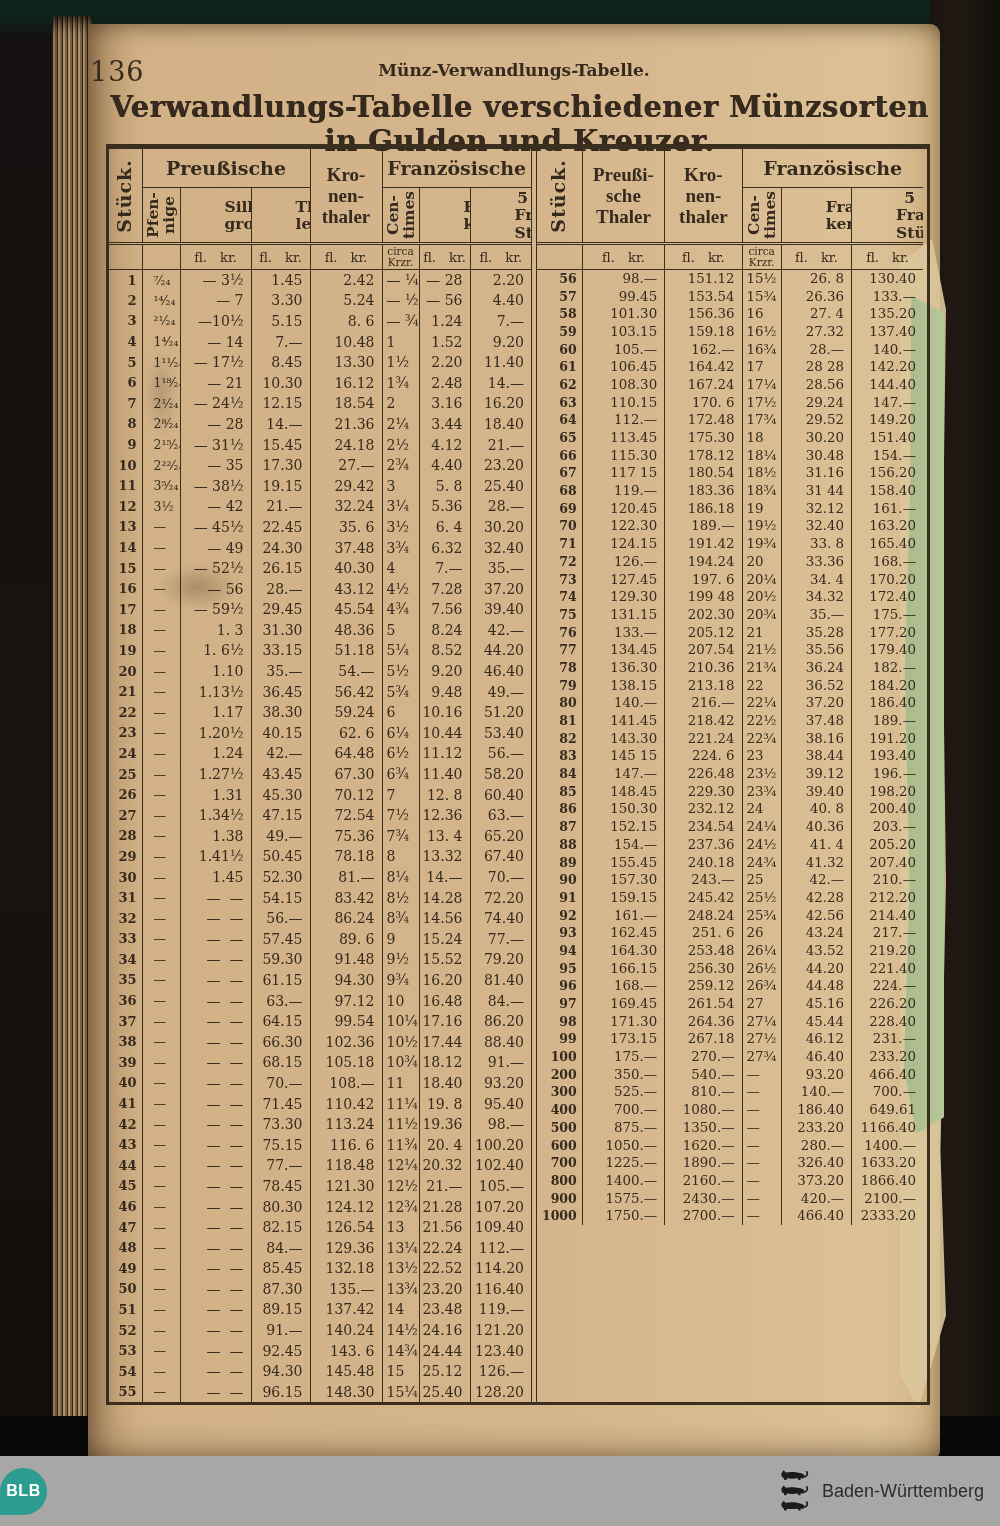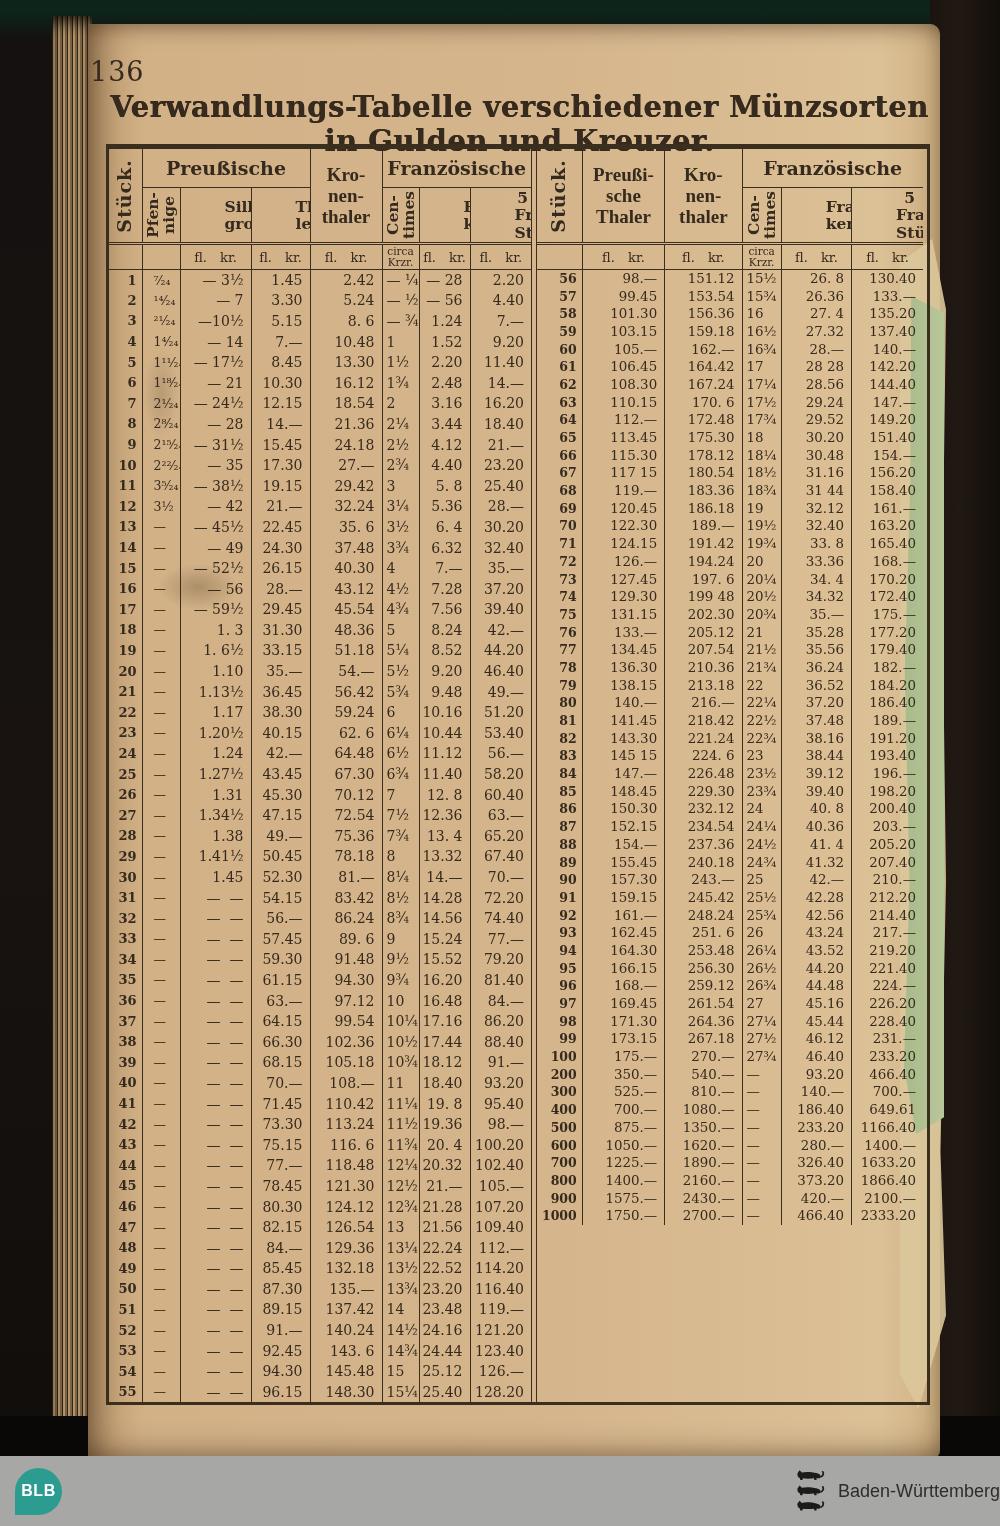--- a/index.html
+++ b/index.html
@@ -79,44 +79,45 @@
   .t-right tbody td{font-size:13.4px;}
   td.num{text-align:right;padding-right:7px;}
   td.stk{text-align:right;padding-right:5px;font-weight:700;font-size:13px;}
   .t-right td.stk{font-size:12.5px;}
   td.ctr{text-align:left;padding-left:4px;}
   td.frac{text-align:left;padding-left:11px;font-size:12.5px;}
 
   
   .footer{position:absolute;left:0;right:0;bottom:0;height:70px;background:#a7a7a5;
      display:flex;align-items:center;font-family:"Liberation Sans", sans-serif;}
-  .blb-badge{width:47px;height:47px;margin-left:15px;background:#2b9c8f;
+  .blb-badge{width:47px;height:47px;background:#2b9c8f;
      border-radius:50% 50% 50% 0;display:flex;align-items:center;justify-content:center;
      color:#fff;font-weight:700;font-size:16px;letter-spacing:.5px;}
   .lib-name{margin-left:14px;font-weight:700;font-size:15px;line-height:1.3;
      letter-spacing:.4px;color:#3a3a38;}
-  .state{margin-left:auto;margin-right:0;display:flex;align-items:center;gap:12px;}
+  .state{margin-left:auto;margin-right:16px;display:flex;align-items:center;gap:12px;}
   .state-label{font-size:18px;color:#2f2d2b;}
   .lions{display:block;}
 </style>
 </head>
 <body>
 
 <div class="cover"></div>
 <div class="cover-right"></div>
 <div class="page-stack"></div>
 <div class="cover-bottom"></div>
 
 <div class="page">
   <div class="torn-edge"></div>
   <div class="green-strip"></div>
   <div class="stain1"></div>
   <div class="stain2"></div>
 
   <div class="pagenum">136</div>
+  <div class="runhead">Münz-Verwandlungs-Tabelle.</div>
   <div class="title">Verwandlungs-Tabelle verschiedener Münzsorten in Gulden und Kreuzer.</div>
 
   <div class="frame">
 
     <table class="t-left">
       <colgroup>
         <col style="width:33px">
           <col style="width:38px">
           <col style="width:71px">
           <col style="width:59px">

